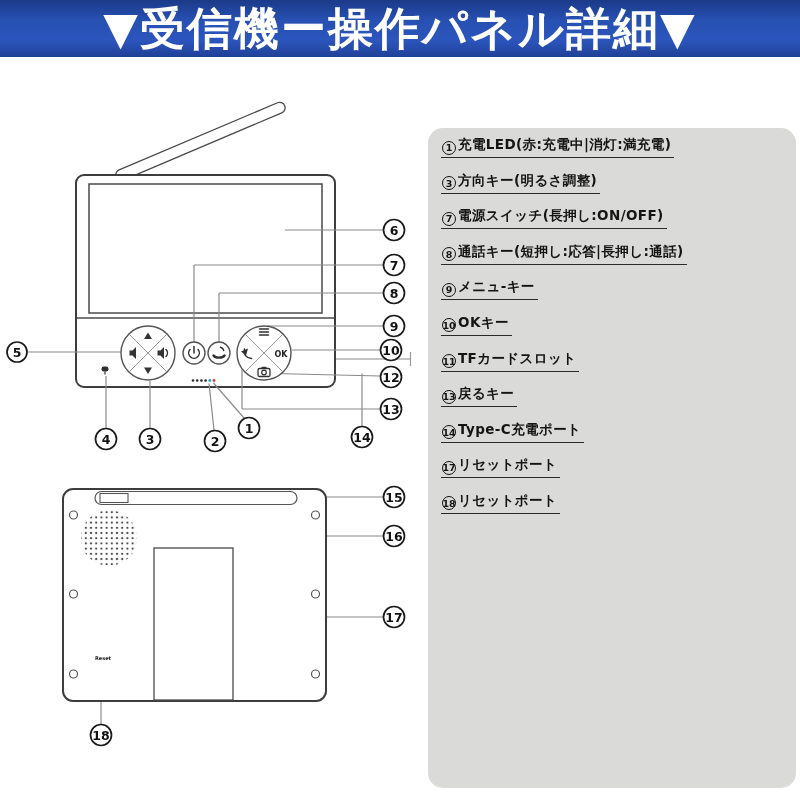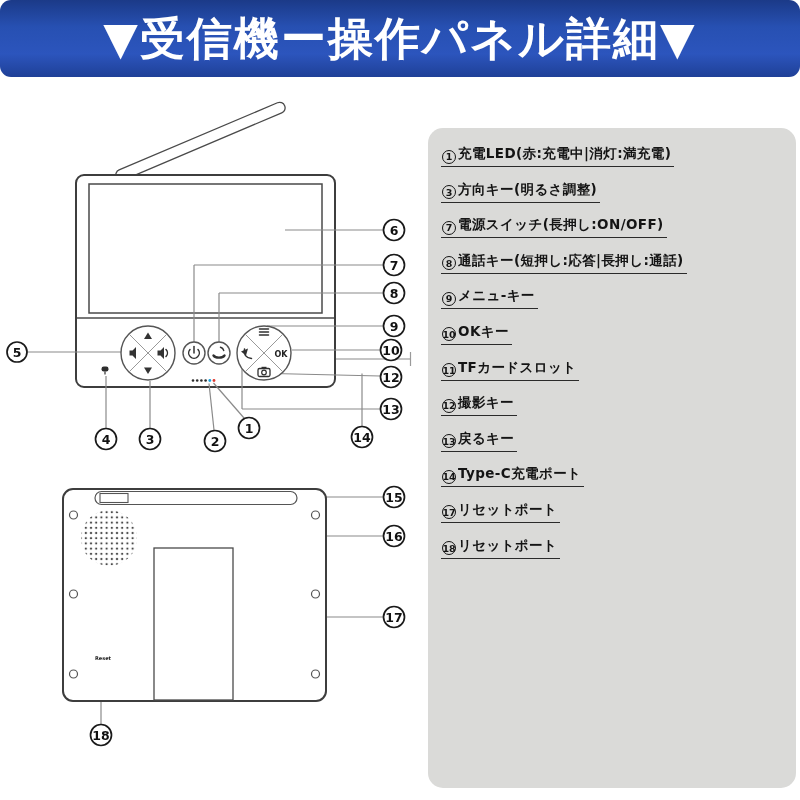--- a/index.html
+++ b/index.html
@@ -1,27 +1,27 @@
 <!DOCTYPE html>
 <html><head>
 <meta charset="utf-8">
 <style>
   html,body{margin:0;padding:0;}
   .page{position:relative;width:800px;height:800px;background:#ffffff;overflow:hidden;
         font-family:"DejaVu Sans","Liberation Sans",sans-serif;}
   
-  .header{position:absolute;left:0;top:0;width:800px;height:77px;
+  .header{position:absolute;left:0;top:0;width:800px;height:57px;
           background:linear-gradient(180deg,#1b3a88 0%,#2750b2 35%,#2c55bd 70%,#1f4097 100%);
-          display:flex;align-items:center;justify-content:center;border-radius:11px;}
+          display:flex;align-items:center;justify-content:center;}
   .header h1{margin:0;color:#ffffff;font-family:"DejaVu Serif","Liberation Serif",serif;
              font-size:45px;font-weight:700;letter-spacing:2px;white-space:nowrap;}
   
   .spec-panel{position:absolute;left:428px;top:128px;width:368px;height:660px;
               background:#dadad8;border-radius:15px;box-sizing:border-box;
-              padding:13px 8px 0 13px;}
+              padding:4px 8px 0 13px;}
   .spec-item{margin-bottom:12.6px;line-height:23px;height:23px;white-space:nowrap;}
   .item-line{display:inline-block;border-bottom:1.6px solid #2a2a2a;padding:0 3px 1px 1px;}
   .cnum{display:inline-flex;width:14px;height:14px;border:1.3px solid #141414;border-radius:50%;
         align-items:center;justify-content:center;font-size:9.5px;font-weight:700;color:#141414;
         vertical-align:-2px;margin-right:2px;box-sizing:border-box;}
   .itext{font-size:13.5px;font-weight:600;color:#141414;letter-spacing:0.4px;}
   
   .front-svg{position:absolute;left:0;top:95px;}
   .bottom-svg{position:absolute;left:40px;top:470px;}
   svg{display:block;}
@@ -249,20 +249,19 @@
   </svg>
 
   <div class="spec-panel">
     <div class="spec-item"><span class="item-line"><span class="cnum">1</span><span class="itext">充電LED(赤:充電中|消灯:満充電)</span></span></div>
     <div class="spec-item"><span class="item-line"><span class="cnum">3</span><span class="itext">方向キー(明るさ調整)</span></span></div>
     <div class="spec-item"><span class="item-line"><span class="cnum">7</span><span class="itext">電源スイッチ(長押し:ON/OFF)</span></span></div>
     <div class="spec-item"><span class="item-line"><span class="cnum">8</span><span class="itext">通話キー(短押し:応答|長押し:通話)</span></span></div>
     <div class="spec-item"><span class="item-line"><span class="cnum">9</span><span class="itext">メニュ-キー</span></span></div>
     <div class="spec-item"><span class="item-line"><span class="cnum">10</span><span class="itext">OKキー</span></span></div>
     <div class="spec-item"><span class="item-line"><span class="cnum">11</span><span class="itext">TFカードスロット</span></span></div>
-    <div class="spec-item"><span class="item-line"><span class="cnum">12</span><span class="itext">撮影キー</span></span></div>
     <div class="spec-item"><span class="item-line"><span class="cnum">13</span><span class="itext">戻るキー</span></span></div>
     <div class="spec-item"><span class="item-line"><span class="cnum">14</span><span class="itext">Type-C充電ポート</span></span></div>
     <div class="spec-item"><span class="item-line"><span class="cnum">17</span><span class="itext">リセットポート</span></span></div>
     <div class="spec-item"><span class="item-line"><span class="cnum">18</span><span class="itext">リセットポート</span></span></div>
   </div>
 
 </div>
 
 </body></html>

